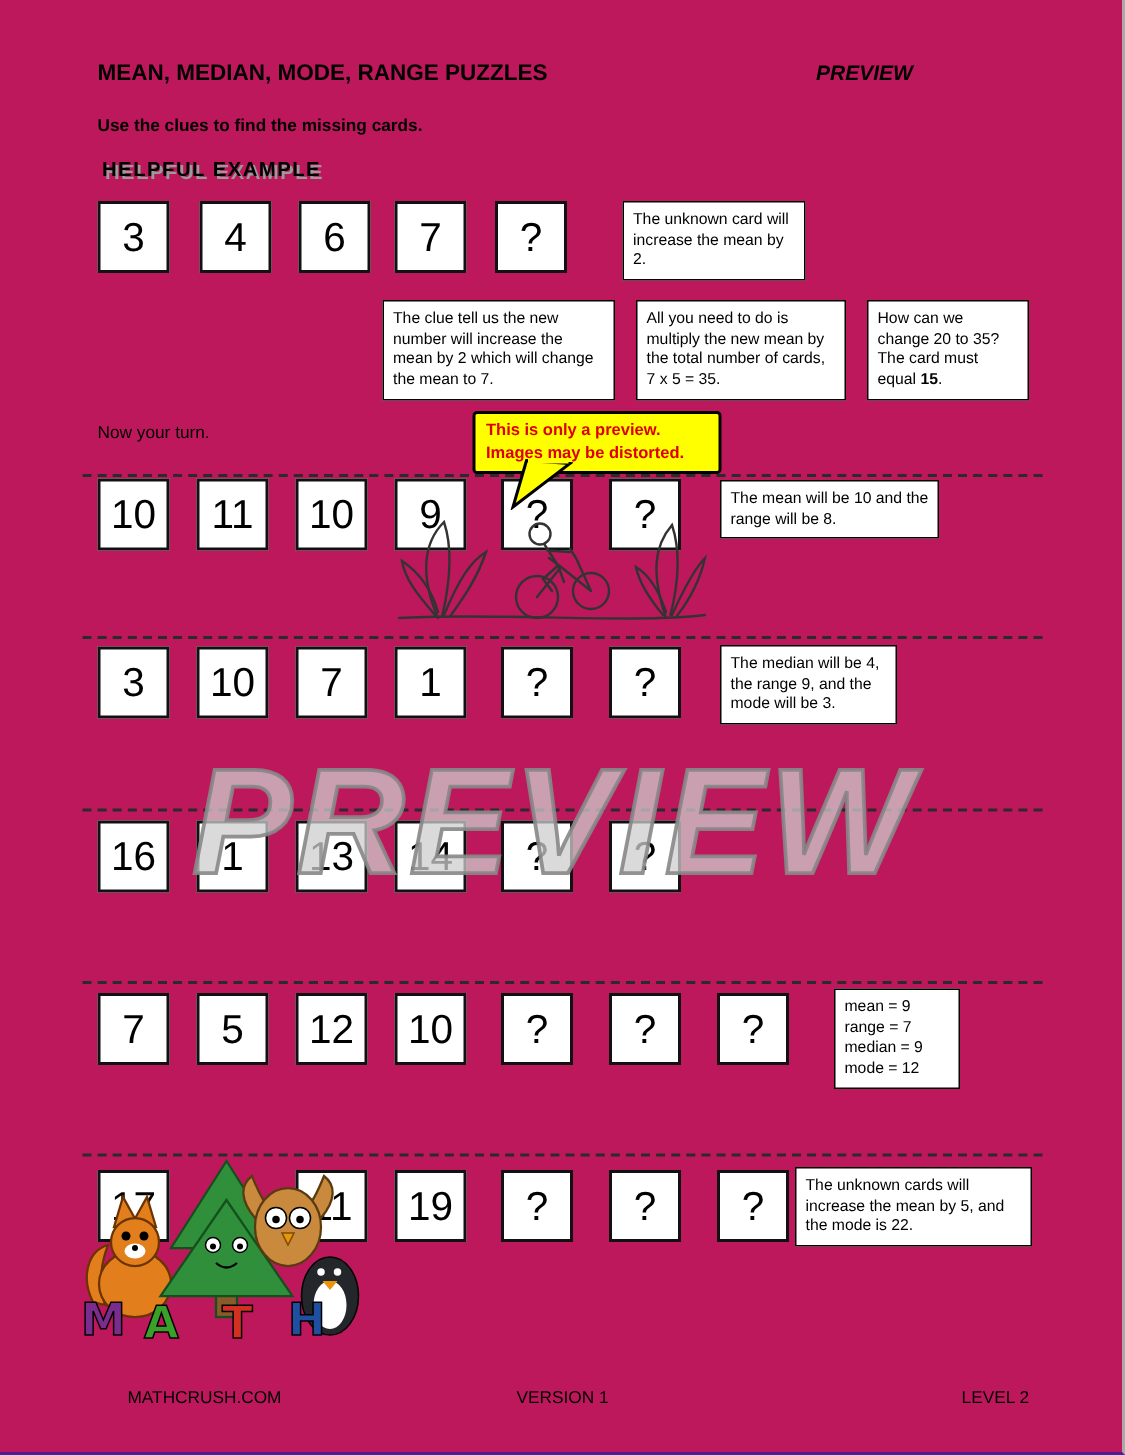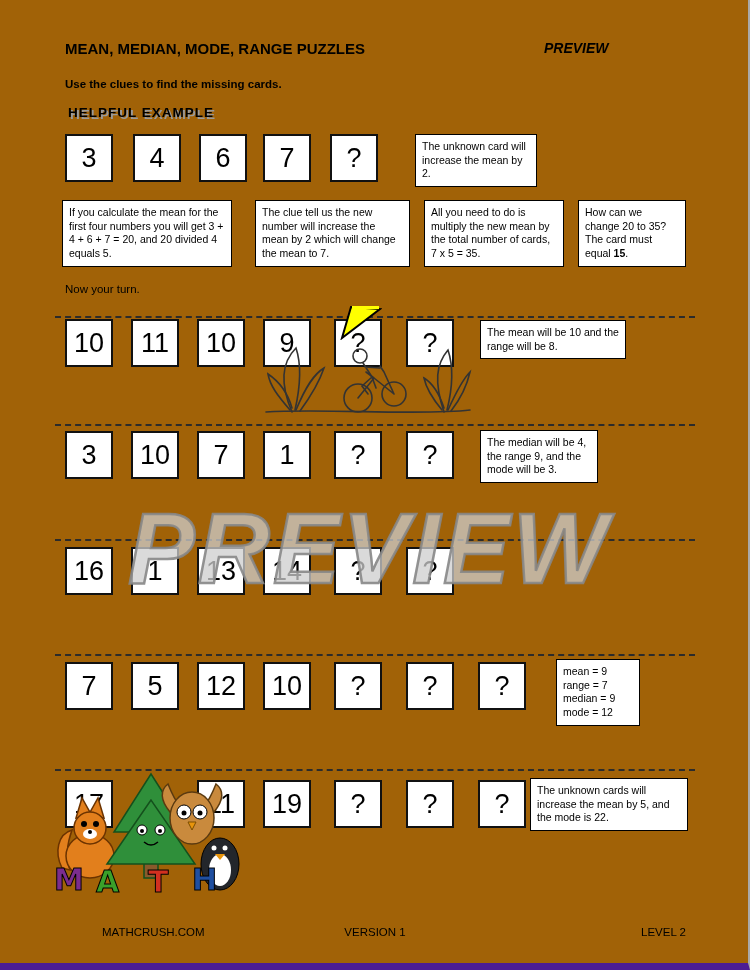--- a/index.html
+++ b/index.html
@@ -1,20 +1,20 @@
 <!DOCTYPE html>
 <html><head>
 <meta charset="utf-8">
 <style>
   * { margin:0; padding:0; box-sizing:border-box; }
   body { background:#fff; }
   .page {
-    position:relative; width:750px; height:970px; background:#a16207;
+    position:relative; width:750px; height:970px; background:#be185d;
     font-family:"Liberation Sans", sans-serif; color:#000; overflow:hidden;
-    border-right:2px solid #aaa; border-bottom:7px solid #4c1d95;
+    border-right:2px solid #aaa; border-bottom:2px solid #4c1d95;
   }
   .abs { position:absolute; }
   .title { left:65px; top:40px; font-size:15px; font-weight:bold; }
   .preview-label { left:544px; top:40px; font-size:14px; font-weight:bold; font-style:italic; }
   .instructions { left:65px; top:78px; font-size:11.5px; font-weight:bold; }
   .example-heading {
     left:68px; top:105px; font-size:13.5px; font-weight:bold; letter-spacing:1px;
     text-shadow:2px 2px 0 #9a9a9a;
   }
   .card {
@@ -37,21 +37,21 @@
     border-radius:3px; padding:4px 7px; font-size:11px; font-weight:bold;
     color:#dd0000; line-height:1.35; z-index:6;
   }
   .bubble-tail { left:338px; top:306px; z-index:6; }
   .watermark {
     left:128px; top:498px; font-size:100px; line-height:1; font-weight:bold;
     font-style:italic; letter-spacing:3px; color:rgba(205,205,205,0.75);
     -webkit-text-stroke:2.5px rgba(135,135,135,0.9);
     z-index:5; pointer-events:none; white-space:nowrap;
   }
-  .footer-site { left:70px; top:926px; font-size:11.5px;padding-left:32px; }
+  .footer-site { left:53px; top:926px; font-size:11.5px;padding-left:32px; }
   .footer-version { left:0; top:926px; width:750px; text-align:center; font-size:11.5px; }
   .footer-level { right:62px; top:926px; font-size:11.5px; }
   .stat-line { text-align:left; }
 </style>
 </head>
 <body>
 
 <div class="page">
 
   <div class="abs title">MEAN, MEDIAN, MODE, RANGE PUZZLES</div>
@@ -59,27 +59,30 @@
   <div class="abs instructions">Use the clues to find the missing cards.</div>
   <div class="abs example-heading">HELPFUL EXAMPLE</div>
 
   <div class="card" style="left:65px;top:134px;">3</div>
   <div class="card" style="left:133px;top:134px;">4</div>
   <div class="card" style="left:199px;top:134px;">6</div>
   <div class="card" style="left:263px;top:134px;">7</div>
   <div class="card" style="left:330px;top:134px;">?</div>
   <div class="cluebox" style="left:415px;top:134px;width:122px;">The unknown card will increase the mean by 2.</div>
 
-  <div class="stepbox" style="left:62px;top:200px;width:170px;">If you calculate the mean for the first four numbers you will get  3 + 4 + 6 + 7 = 20, and 20 divided 4 equals 5.</div>
   <div class="stepbox" style="left:255px;top:200px;width:155px;">The clue tell us the new number will increase the mean by 2 which will change the mean to 7.</div>
   <div class="stepbox" style="left:424px;top:200px;width:140px;">All you need to do is multiply the new mean by the total number of cards, 7 x 5 = 35.</div>
   <div class="stepbox" style="left:578px;top:200px;width:108px;"><span>How can we change 20 to 35? The card must equal </span><b>15</b><span>.</span></div>
 
   <div class="abs now-turn">Now your turn.</div>
 
+  <div class="abs bubble">
+    <div>This is only a preview.</div>
+    <div>Images may be distorted.</div>
+  </div>
   <svg class="abs bubble-tail" width="44" height="34" viewBox="0 0 44 34">
     <polygon points="4,32 13,1 42,3" fill="#ffff00" stroke="#000" stroke-width="2"></polygon>
     <rect x="14" y="0" width="27" height="3" fill="#ffff00"></rect>
   </svg>
 
   <div class="dash" style="top:316px;"></div>
   <div class="card" style="left:65px;top:319px;">10</div>
   <div class="card" style="left:131px;top:319px;">11</div>
   <div class="card" style="left:197px;top:319px;">10</div>
   <div class="card" style="left:263px;top:319px;">9</div>

